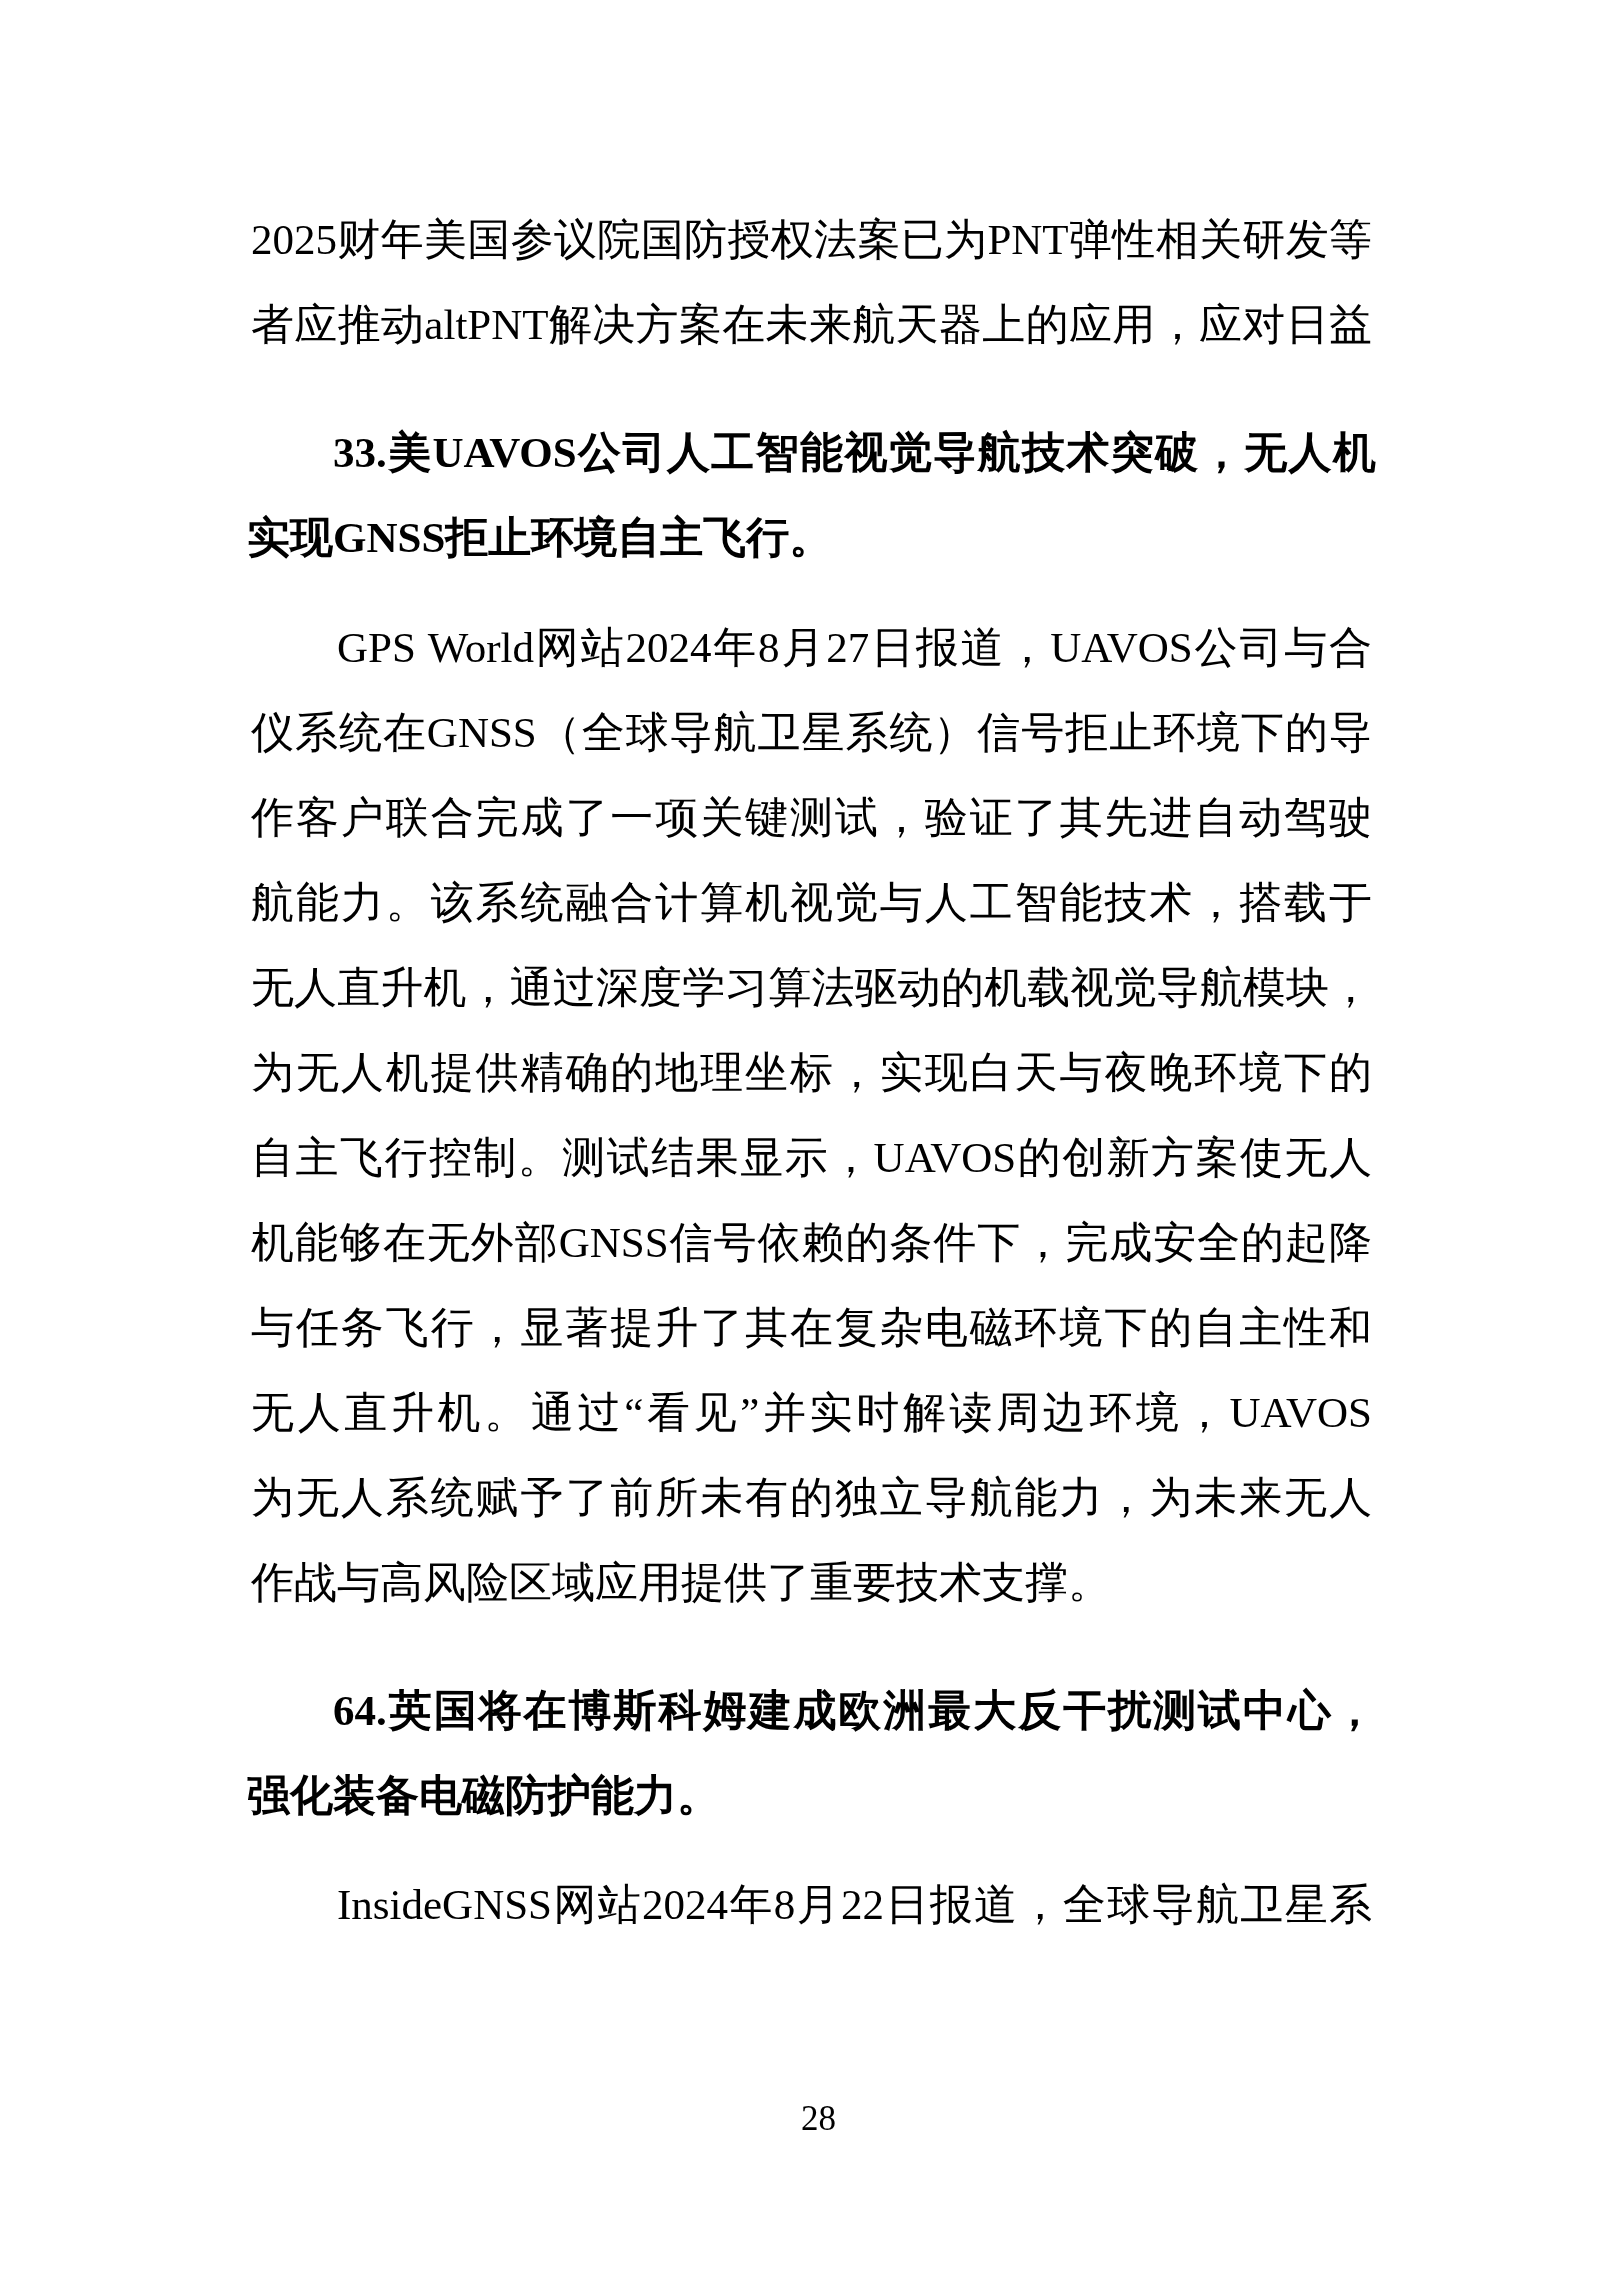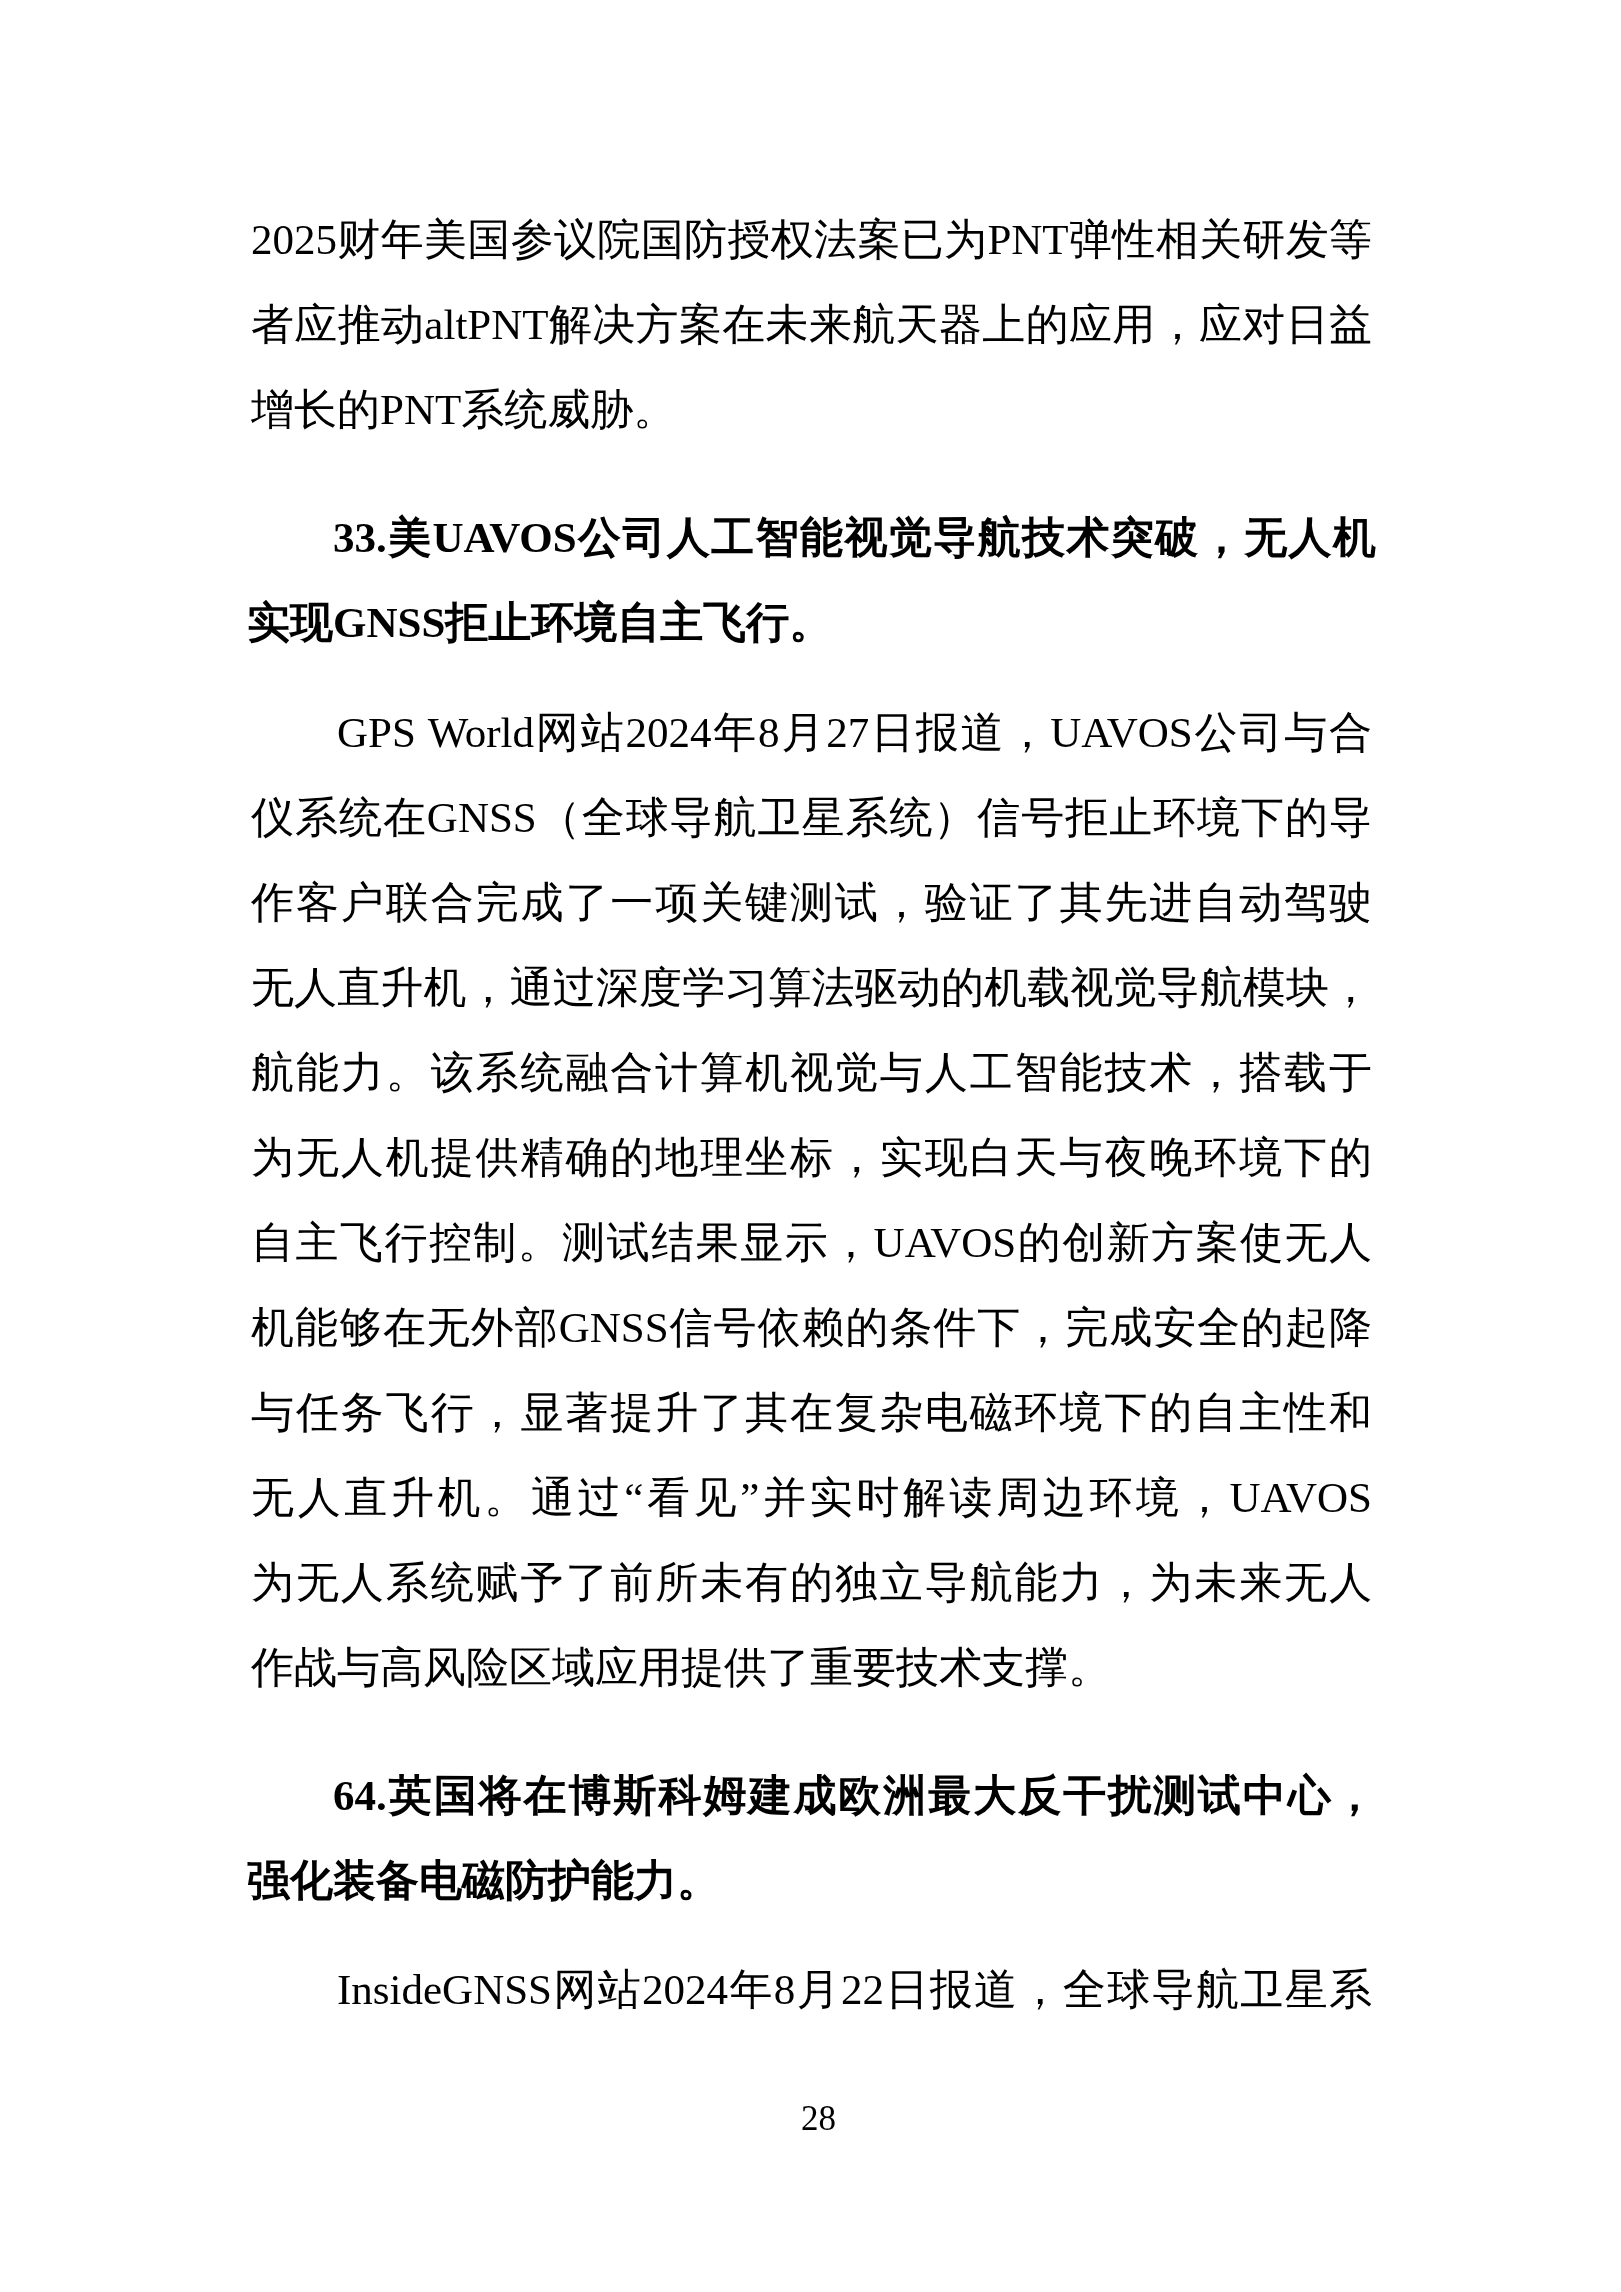--- a/index.html
+++ b/index.html
@@ -54,34 +54,33 @@
 </style>
 </head>
 <body>
 
 <div class="page">
   <div class="doc">
 
     <div class="blk">
       <div class="ln">2025财年美国参议院国防授权法案已为PNT弹性相关研发等</div>
       <div class="ln">者应推动altPNT解决方案在未来航天器上的应用，应对日益</div>
-      <div class="ln end">增长的PNT系统威胁。</div>
     </div>
 
     <div class="blk heading">
       <div class="ln ind">33.美UAVOS公司人工智能视觉导航技术突破，无人机</div>
       <div class="ln end">实现GNSS拒止环境自主飞行。</div>
     </div>
 
     <div class="blk">
       <div class="ln ind">GPS World网站2024年8月27日报道，UAVOS公司与合</div>
       <div class="ln">仪系统在GNSS（全球导航卫星系统）信号拒止环境下的导</div>
       <div class="ln">作客户联合完成了一项关键测试，验证了其先进自动驾驶</div>
+      <div class="ln">航能力。该系统融合计算机视觉与人工智能技术，搭载于</div>
       <div class="ln">无人直升机，通过深度学习算法驱动的机载视觉导航模块，</div>
-      <div class="ln">航能力。该系统融合计算机视觉与人工智能技术，搭载于</div>
       <div class="ln">为无人机提供精确的地理坐标，实现白天与夜晚环境下的</div>
       <div class="ln">自主飞行控制。测试结果显示，UAVOS的创新方案使无人</div>
       <div class="ln">机能够在无外部GNSS信号依赖的条件下，完成安全的起降</div>
       <div class="ln">与任务飞行，显著提升了其在复杂电磁环境下的自主性和</div>
       <div class="ln">无人直升机。通过“看见”并实时解读周边环境，UAVOS</div>
       <div class="ln">为无人系统赋予了前所未有的独立导航能力，为未来无人</div>
       <div class="ln end">作战与高风险区域应用提供了重要技术支撑。</div>
     </div>
 
     <div class="blk heading">

